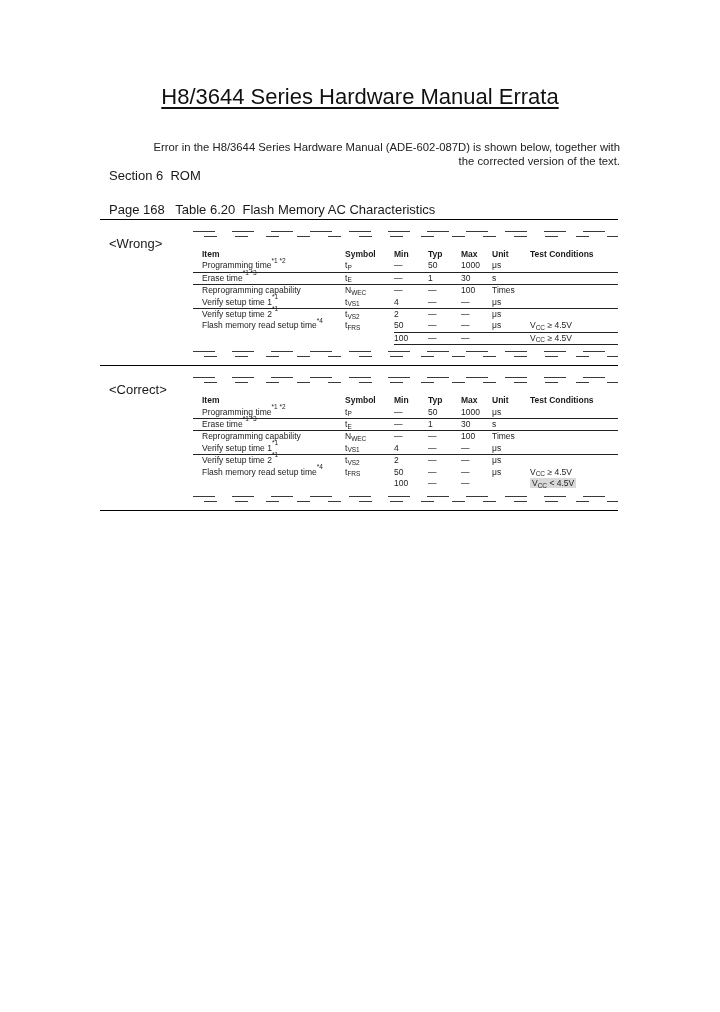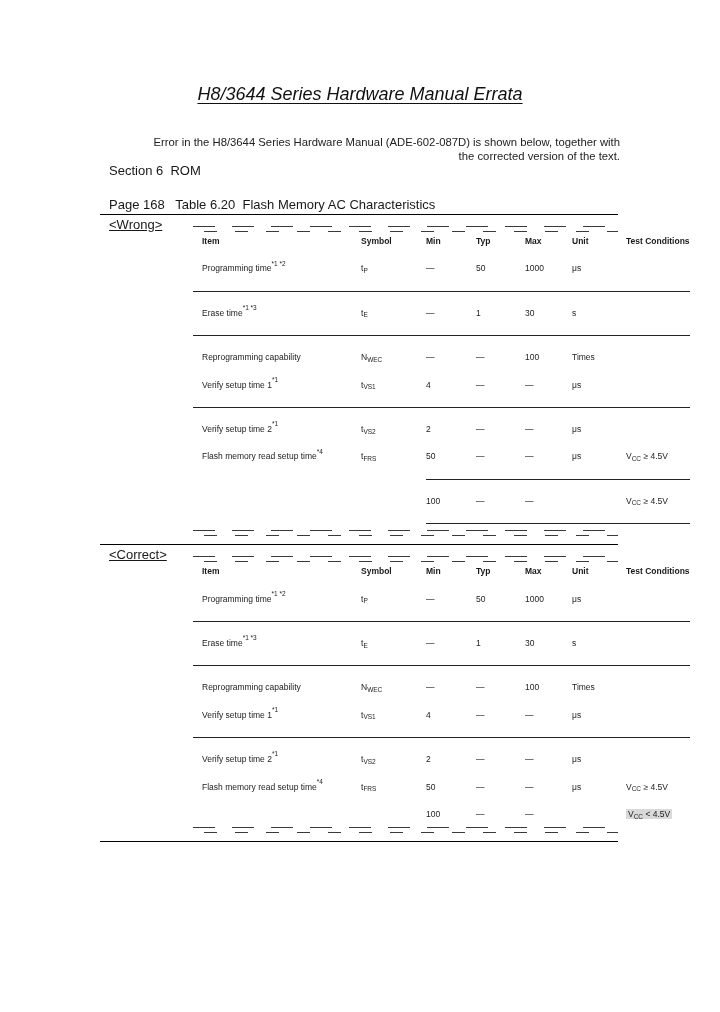--- a/index.html
+++ b/index.html
@@ -2,45 +2,45 @@
 <html><head>
 <meta charset="utf-8">
 <style>
   html,body{margin:0;padding:0;}
   body{
     width:720px;height:1012px;background:#ffffff;
     font-family:"Liberation Sans","DejaVu Sans",sans-serif;
     color:#1c1c1c;position:relative;overflow:hidden;
   }
   .title{
-    margin:84px 0 0 0;text-align:center;font-size:18px;font-weight:400;
-    text-decoration:underline;text-underline-offset:3px;color:#111;font-style:italic;
+    margin:84px 0 0 0;text-align:center;font-size:22px;font-weight:400;
+    text-decoration:underline;text-underline-offset:3px;color:#111;
   }
   .intro{margin:30px 100px 0 109px;font-size:11.3px;line-height:14px;color:#222;text-align:right;}
   .section-heading{margin:0 0 0 109px;font-size:13px;color:#181818;white-space:pre;}
   .page-ref{margin:19px 0 0 109px;font-size:13px;color:#181818;white-space:pre;}
   .rule{margin:2px 0 0 100px;width:518px;height:0;border-top:1.4px solid #000;}
   .rule.mid{margin-top:7px;}
   .sec{margin-left:100px;width:518px;position:relative;}
-  .sec-label{position:absolute;left:9px;top:2px;font-size:13px;color:#181818;text-decoration:underline;}
+  .sec-label{position:absolute;left:9px;top:16px;font-size:13px;color:#181818;}
   .clip{margin-left:93px;width:425px;padding-top:9px;}
   .torn{
     height:9px;
     background-image:
       repeating-linear-gradient(90deg,#3a3a3a 0 22px,transparent 22px 39px),
       repeating-linear-gradient(90deg,#3a3a3a 0 13px,transparent 13px 31px);
     background-size:100% 1px,100% 1px;
     background-position:0 2px,11px 7px;
     background-repeat:no-repeat,no-repeat;
   }
   .tbl{
     display:grid;
     grid-template-columns:152px 49px 34px 33px 31px 38px 1fr;
     font-size:8.5px;line-height:11.4px;color:#222;
-    margin-top:3px;margin-bottom:4px;gap:16px;
+    margin-top:11px;margin-bottom:4px;
   }
   .c{white-space:nowrap;overflow:visible;}
   .c.item{padding-left:9px;}
   .h{font-weight:bold;color:#1a1a1a;}
   .lf{grid-column:1 / -1;height:1px;background:#222;}
   .lp{grid-column:3 / -1;height:1px;background:#222;}
   .sb{font-size:6.5px;position:relative;top:1.6px;}
   sup.nt{font-size:6.5px;position:relative;top:-2px;line-height:0;}
   .hl{background:#d9d9d9;padding:0 2px;}
 </style>

